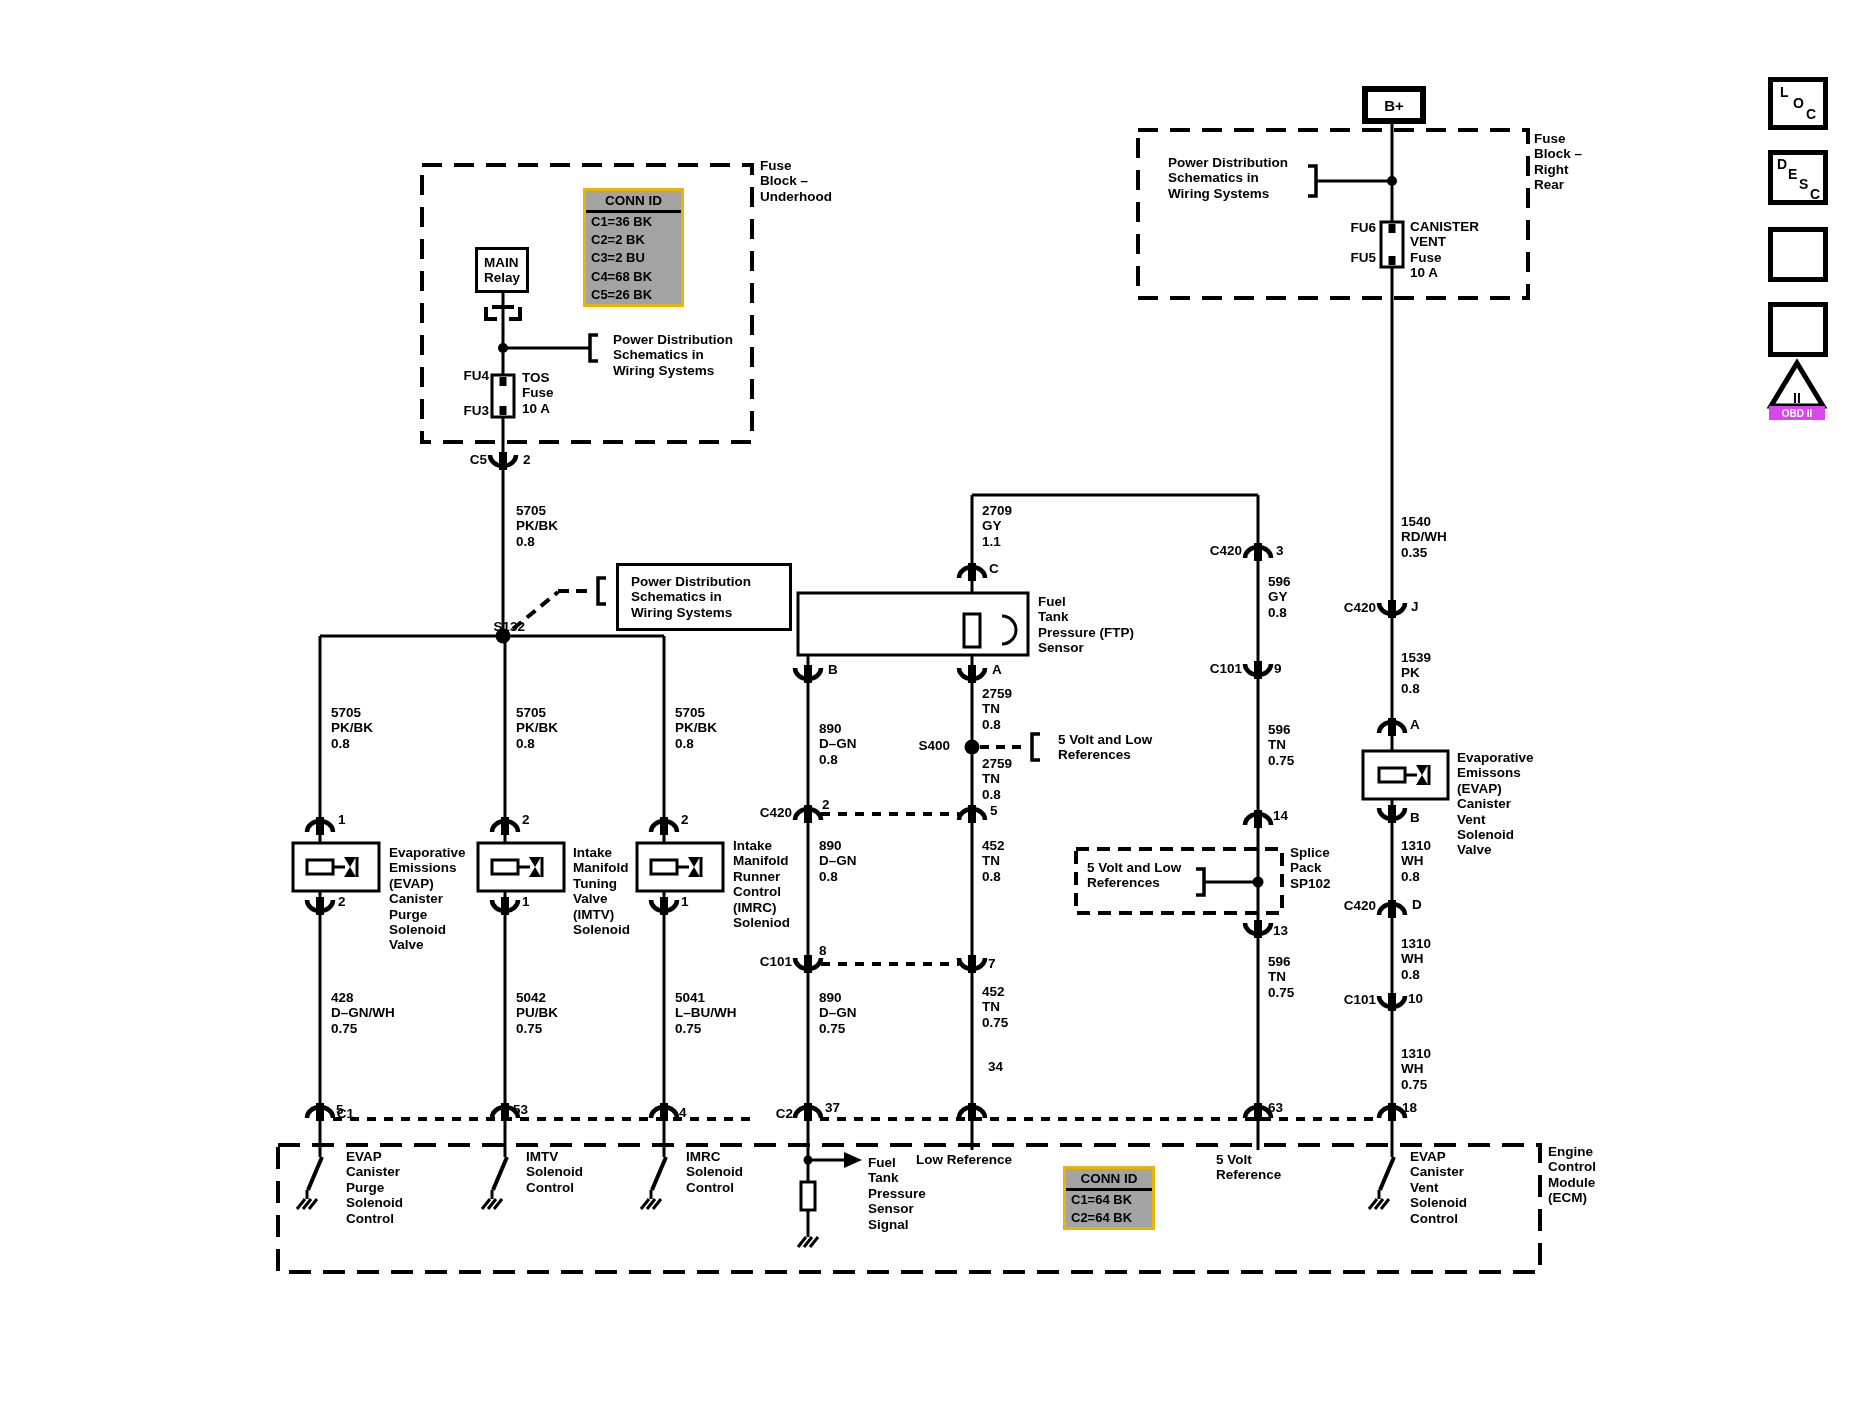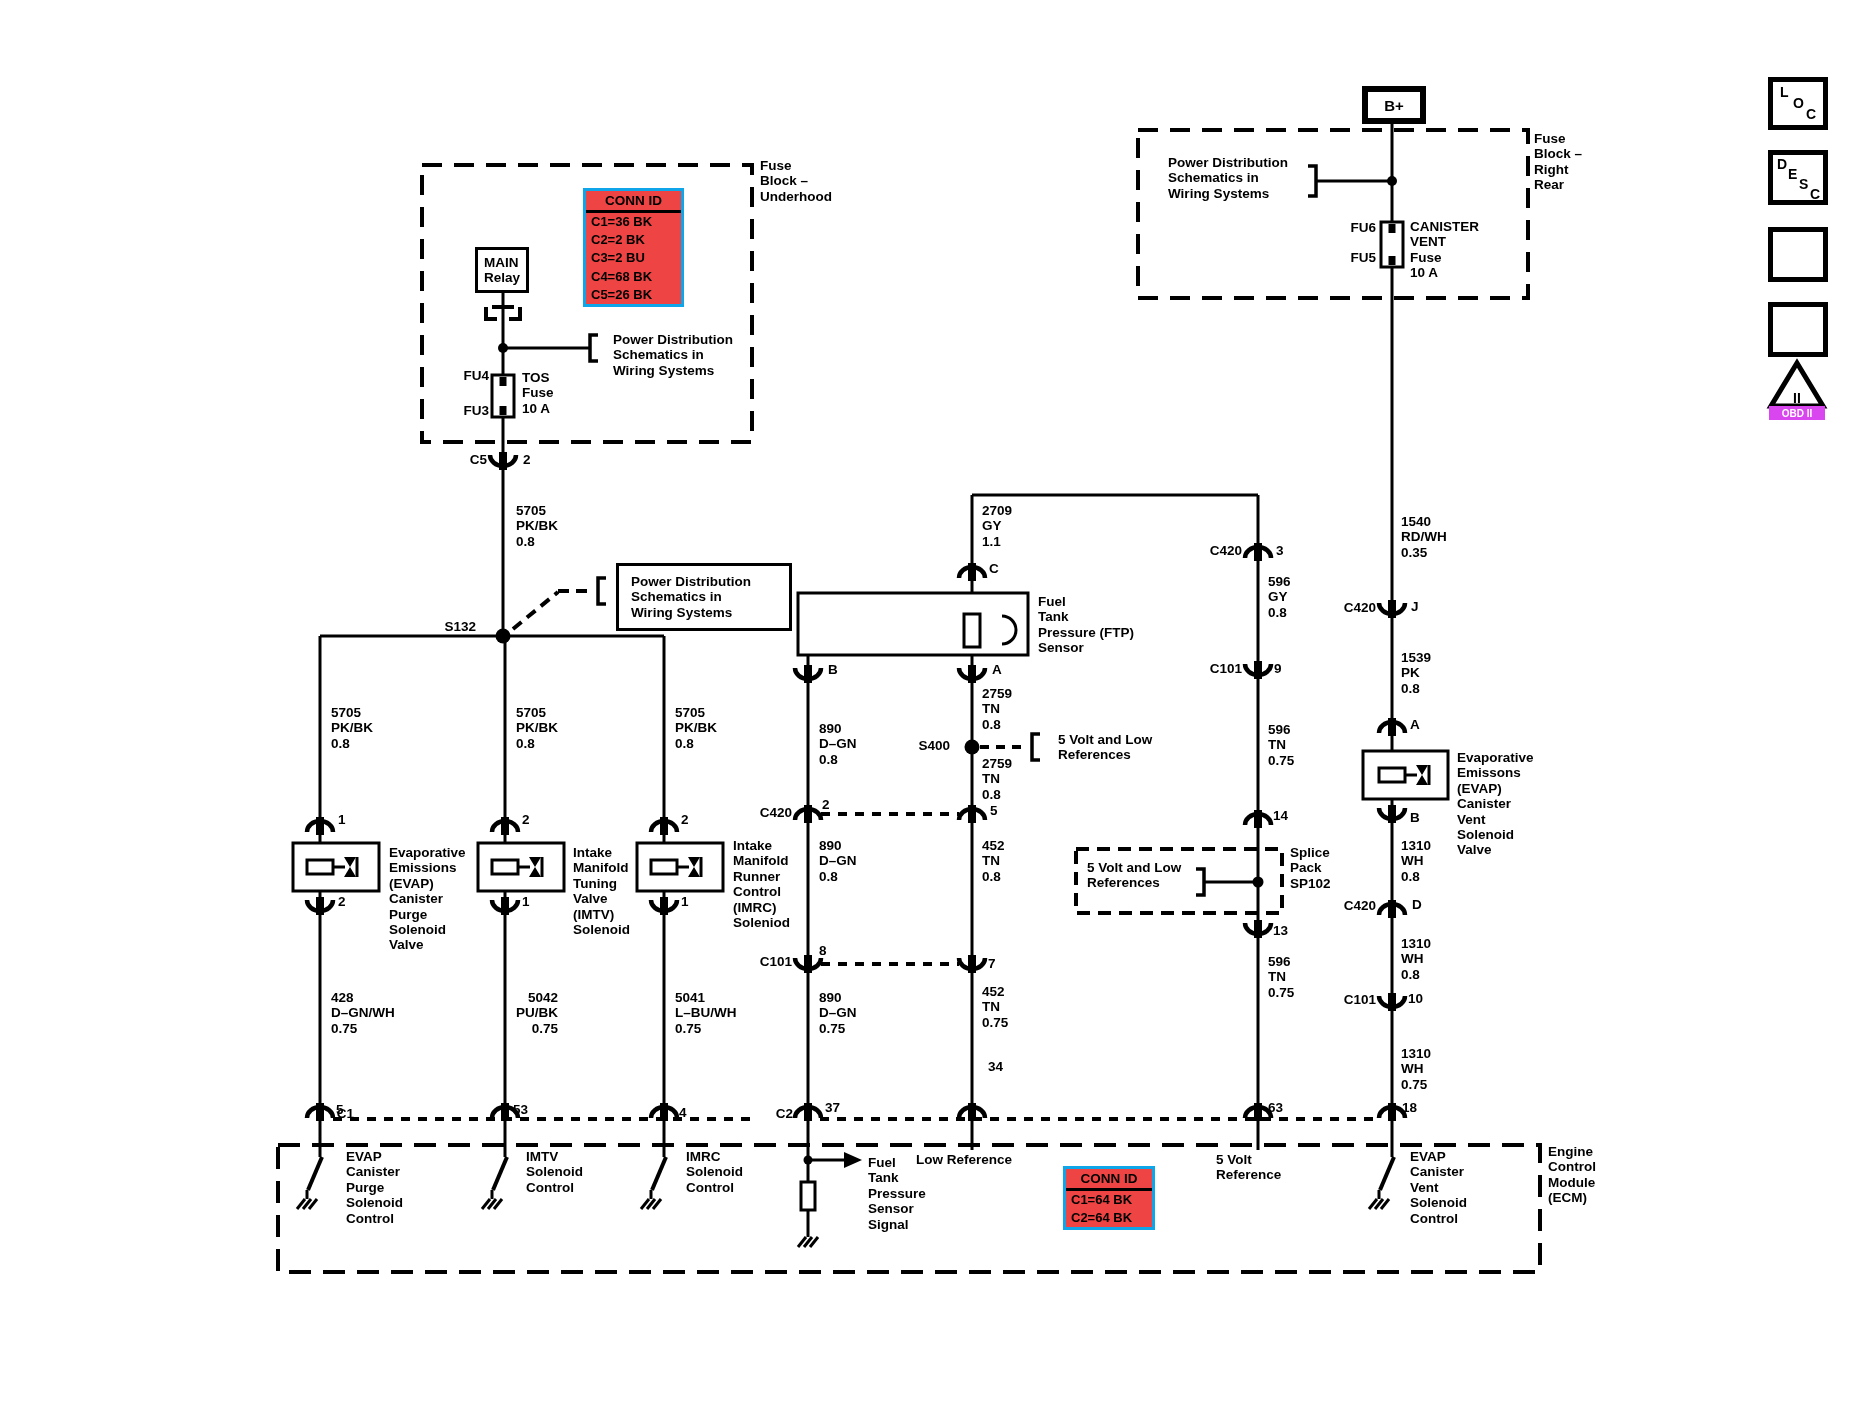--- a/index.html
+++ b/index.html
@@ -2,21 +2,21 @@
 <html><head>
 <meta charset="utf-8">
 <style>
   *{margin:0;padding:0;box-sizing:border-box}
   html,body{width:1869px;height:1407px;background:#fff;overflow:hidden;position:relative;
     font-family:"Liberation Sans",sans-serif;color:#000}
   .lbl{position:absolute;font-weight:bold;font-size:13.5px;line-height:1.14;white-space:pre-line}
   .r{text-align:right}
   .box{position:absolute;border:3px solid #000;background:#fff;display:flex;align-items:center;justify-content:center;
     font-weight:bold;font-size:13.5px;line-height:1.14;white-space:pre-line;text-align:left}
-  .tbl{position:absolute;border:3px solid #0ea5e9;background:#ef4444}
+  .tbl{position:absolute;border:3px solid #eab308;background:#a3a3a3}
   .tbl .hd{border-bottom:3px solid #000;font-weight:bold;font-size:13.5px;text-align:center;padding:2px 4px}
   .tbl .row{font-weight:bold;font-size:13px;padding:0 5px;line-height:1.4;white-space:nowrap}
   #dia{position:absolute;left:0;top:0}
   .btn{position:absolute;border:5px solid #000;background:#fff}
   .btn span{position:absolute;font-weight:bold;font-size:14px}
   .bplus{position:absolute;border:6px solid #000;background:#fff;display:flex;align-items:center;justify-content:center;
     font-weight:bold;font-size:15px}
   .banner{position:absolute;background:#d946ef;color:#fff;font-weight:bold;font-size:10px;
     display:flex;align-items:center;justify-content:center}
 </style>
@@ -395,21 +395,21 @@
 <div class="lbl r" style="right:1380px;top:403px;padding-left:28px;">FU3</div>
 <div class="lbl" style="left:522px;top:370px;">TOS
 Fuse
 10 A</div>
 <div class="lbl r" style="right:1382px;top:452px;">C5</div>
 <div class="lbl" style="left:523px;top:452px;">2</div>
 
 <div class="lbl" style="left:516px;top:503px;">5705
 PK/BK
 0.8</div>
-<div class="lbl r" style="right:1393px;top:619px;">S132</div>
+<div class="lbl r" style="right:1344px;top:619px;">S132</div>
 
 <div class="lbl" style="left:331px;top:705px;">5705
 PK/BK
 0.8</div>
 <div class="lbl" style="left:516px;top:705px;">5705
 PK/BK
 0.8</div>
 <div class="lbl" style="left:675px;top:705px;">5705
 PK/BK
 0.8</div>
@@ -434,21 +434,21 @@
 Runner
 Control
 (IMRC)
 Soleniod</div>
 <div class="lbl" style="left:338px;top:894px;">2</div>
 <div class="lbl" style="left:522px;top:894px;">1</div>
 <div class="lbl" style="left:681px;top:894px;">1</div>
 <div class="lbl" style="left:331px;top:990px;">428
 D–GN/WH
 0.75</div>
-<div class="lbl" style="left:516px;top:990px;text-align:right;">5042
+<div class="lbl" style="left:516px;top:990px;">5042
 PU/BK
 0.75</div>
 <div class="lbl" style="left:675px;top:990px;">5041
 L–BU/WH
 0.75</div>
 
 <div class="lbl" style="left:982px;top:503px;">2709
 GY
 1.1</div>
 <div class="lbl" style="left:989px;top:561px;">C</div>

